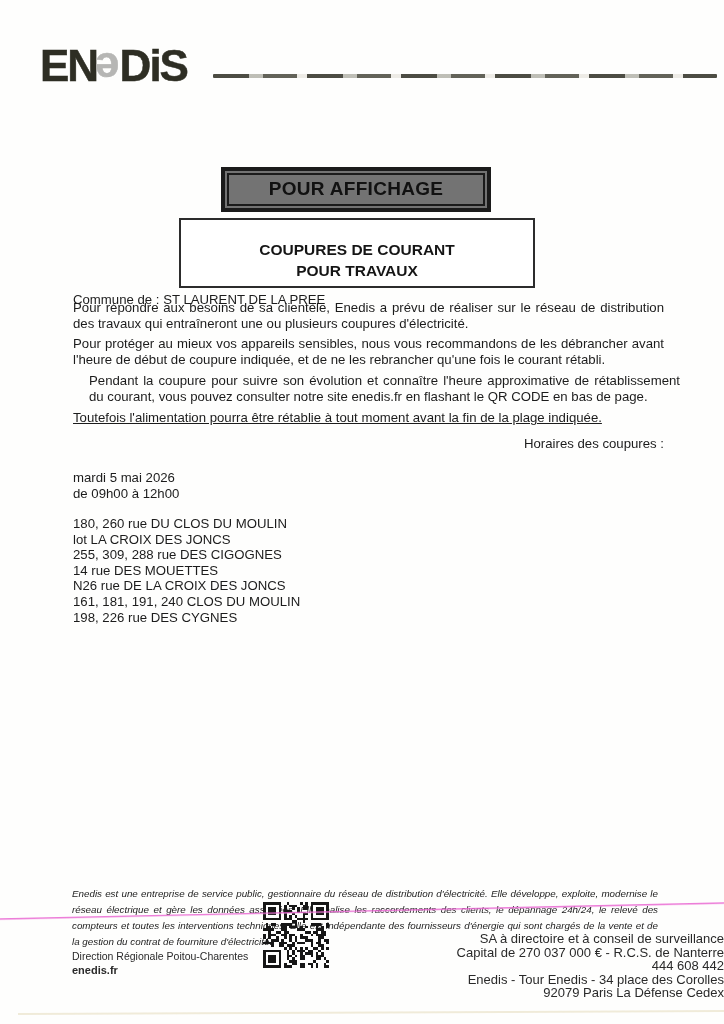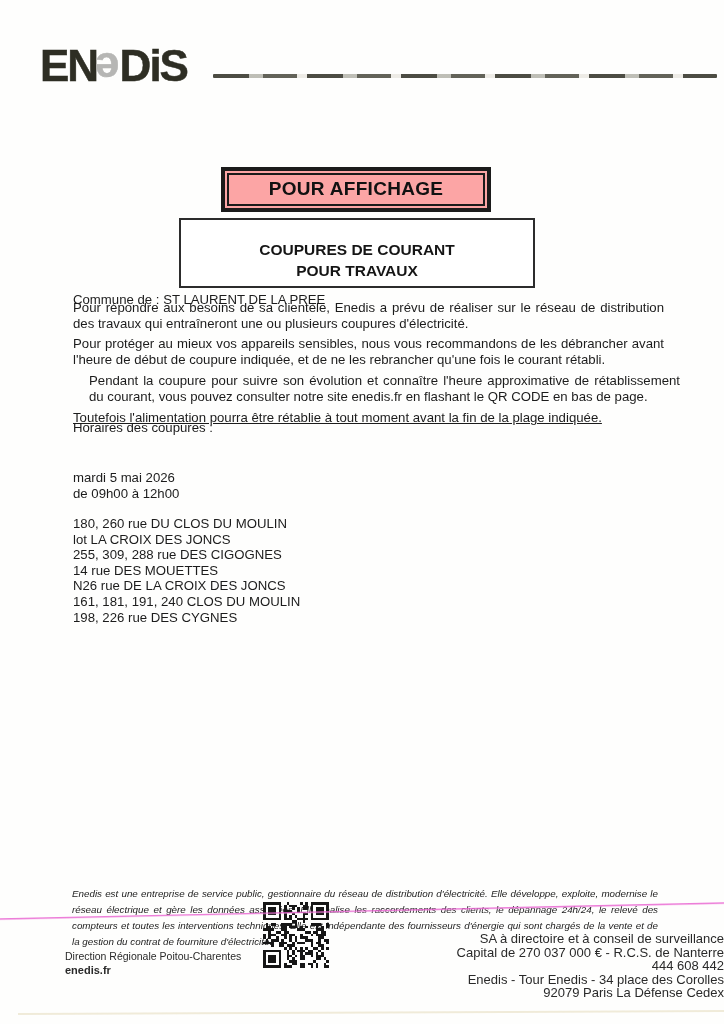--- a/index.html
+++ b/index.html
@@ -25,52 +25,52 @@
   }
   .header-rule{
     position:absolute;left:213px;top:74px;width:504px;height:4px;
     background:repeating-linear-gradient(90deg,
       #3d3d33 0 36px,#b9b9b0 36px 50px,#55554a 50px 84px,#eceae4 84px 94px);
     opacity:.92;border-radius:1px;
   }
   
   .affichage-outer{
     position:absolute;left:221px;top:167px;width:258px;
-    border:4px solid #1b1b1b;padding:2px;background:#fca5a5;
+    border:4px solid #1b1b1b;padding:2px;background:#737373;
   }
   .affichage-inner{
     border:2px solid #1b1b1b;padding:3px 0 4px 0;
     text-align:center;font-weight:bold;font-size:19px;letter-spacing:.3px;color:#111;
   }
   .title-box{
     position:absolute;left:179px;top:218px;width:352px;
     border:2px solid #2c2c2c;background:#fff;
     padding:19px 0 5px 0;text-align:center;
     font-weight:bold;font-size:15.5px;line-height:21px;color:#151515;
   }
   
   .bodytext{position:absolute;left:73px;width:591px;font-size:13.2px;line-height:15.5px;}
   .commune{top:292px;}
   .para1{top:300px;text-align:justify;}
   .para2{top:336px;text-align:justify;}
   .para3{top:373px;text-align:justify;margin-left:16px;}
   .underl{top:410px;text-decoration:underline;}
-  .horaires{top:420px;}
+  .horaires{top:436px;text-align:right;}
   .datetime{top:470px;line-height:16px;}
   .quartiers{top:516px;line-height:15px;}
   .quartiers div{margin-bottom:.6px;}
   
   .legal{
     position:absolute;left:72px;top:854px;width:586px;
     font-size:9.8px;font-style:italic;line-height:16px;color:#222;
     text-align:justify;
     margin-top:32px;
   }
   .qr{position:absolute;left:263px;top:902px;width:66px;height:66px;}
-  .foot-left{position:absolute;left:65px;top:949px;font-size:10.5px;line-height:14px;color:#2a2a2a;}
+  .foot-left{position:absolute;left:72px;top:949px;font-size:10.5px;line-height:14px;color:#2a2a2a;}
   .foot-left .bold{font-weight:bold;font-size:11px;}
   .foot-right{position:absolute;left:437px;top:932px;font-size:13px;line-height:13.5px;color:#2a2a2a;text-align:right;}
   
   .artifacts{position:absolute;left:0;top:0;width:724px;height:1024px;pointer-events:none;}
 </style>
 </head>
 <body>
 
 <div class="page">
 

